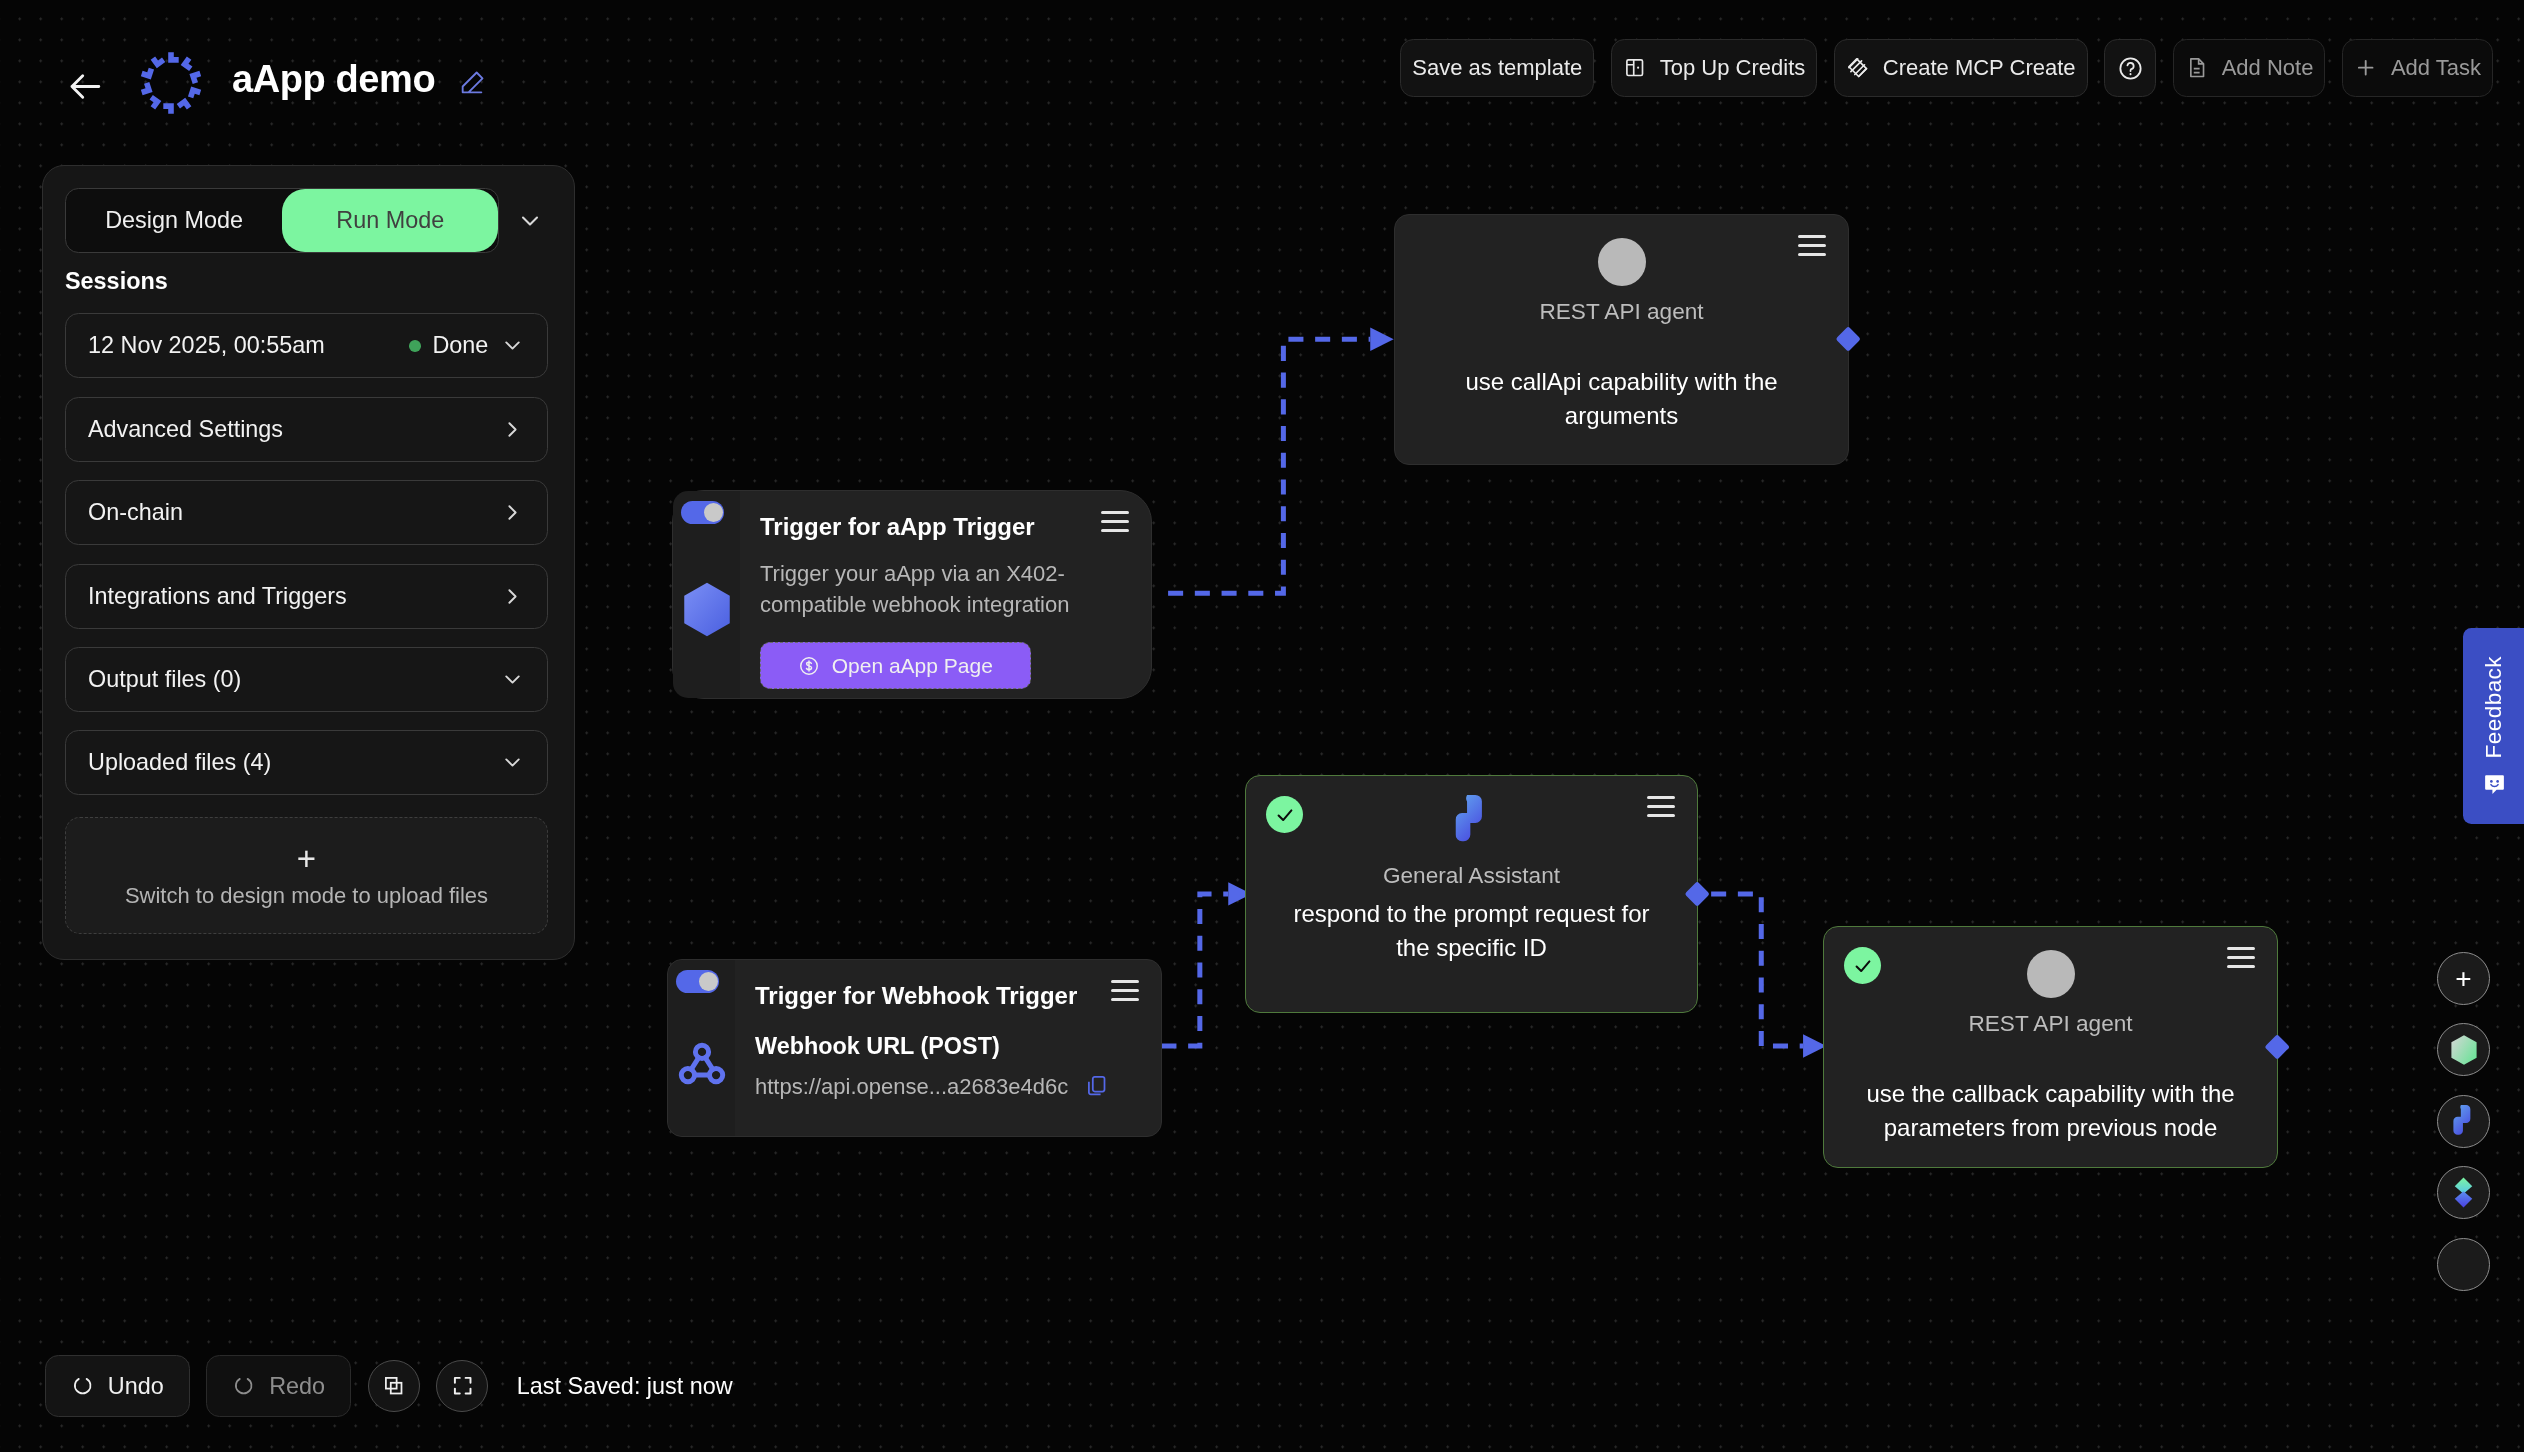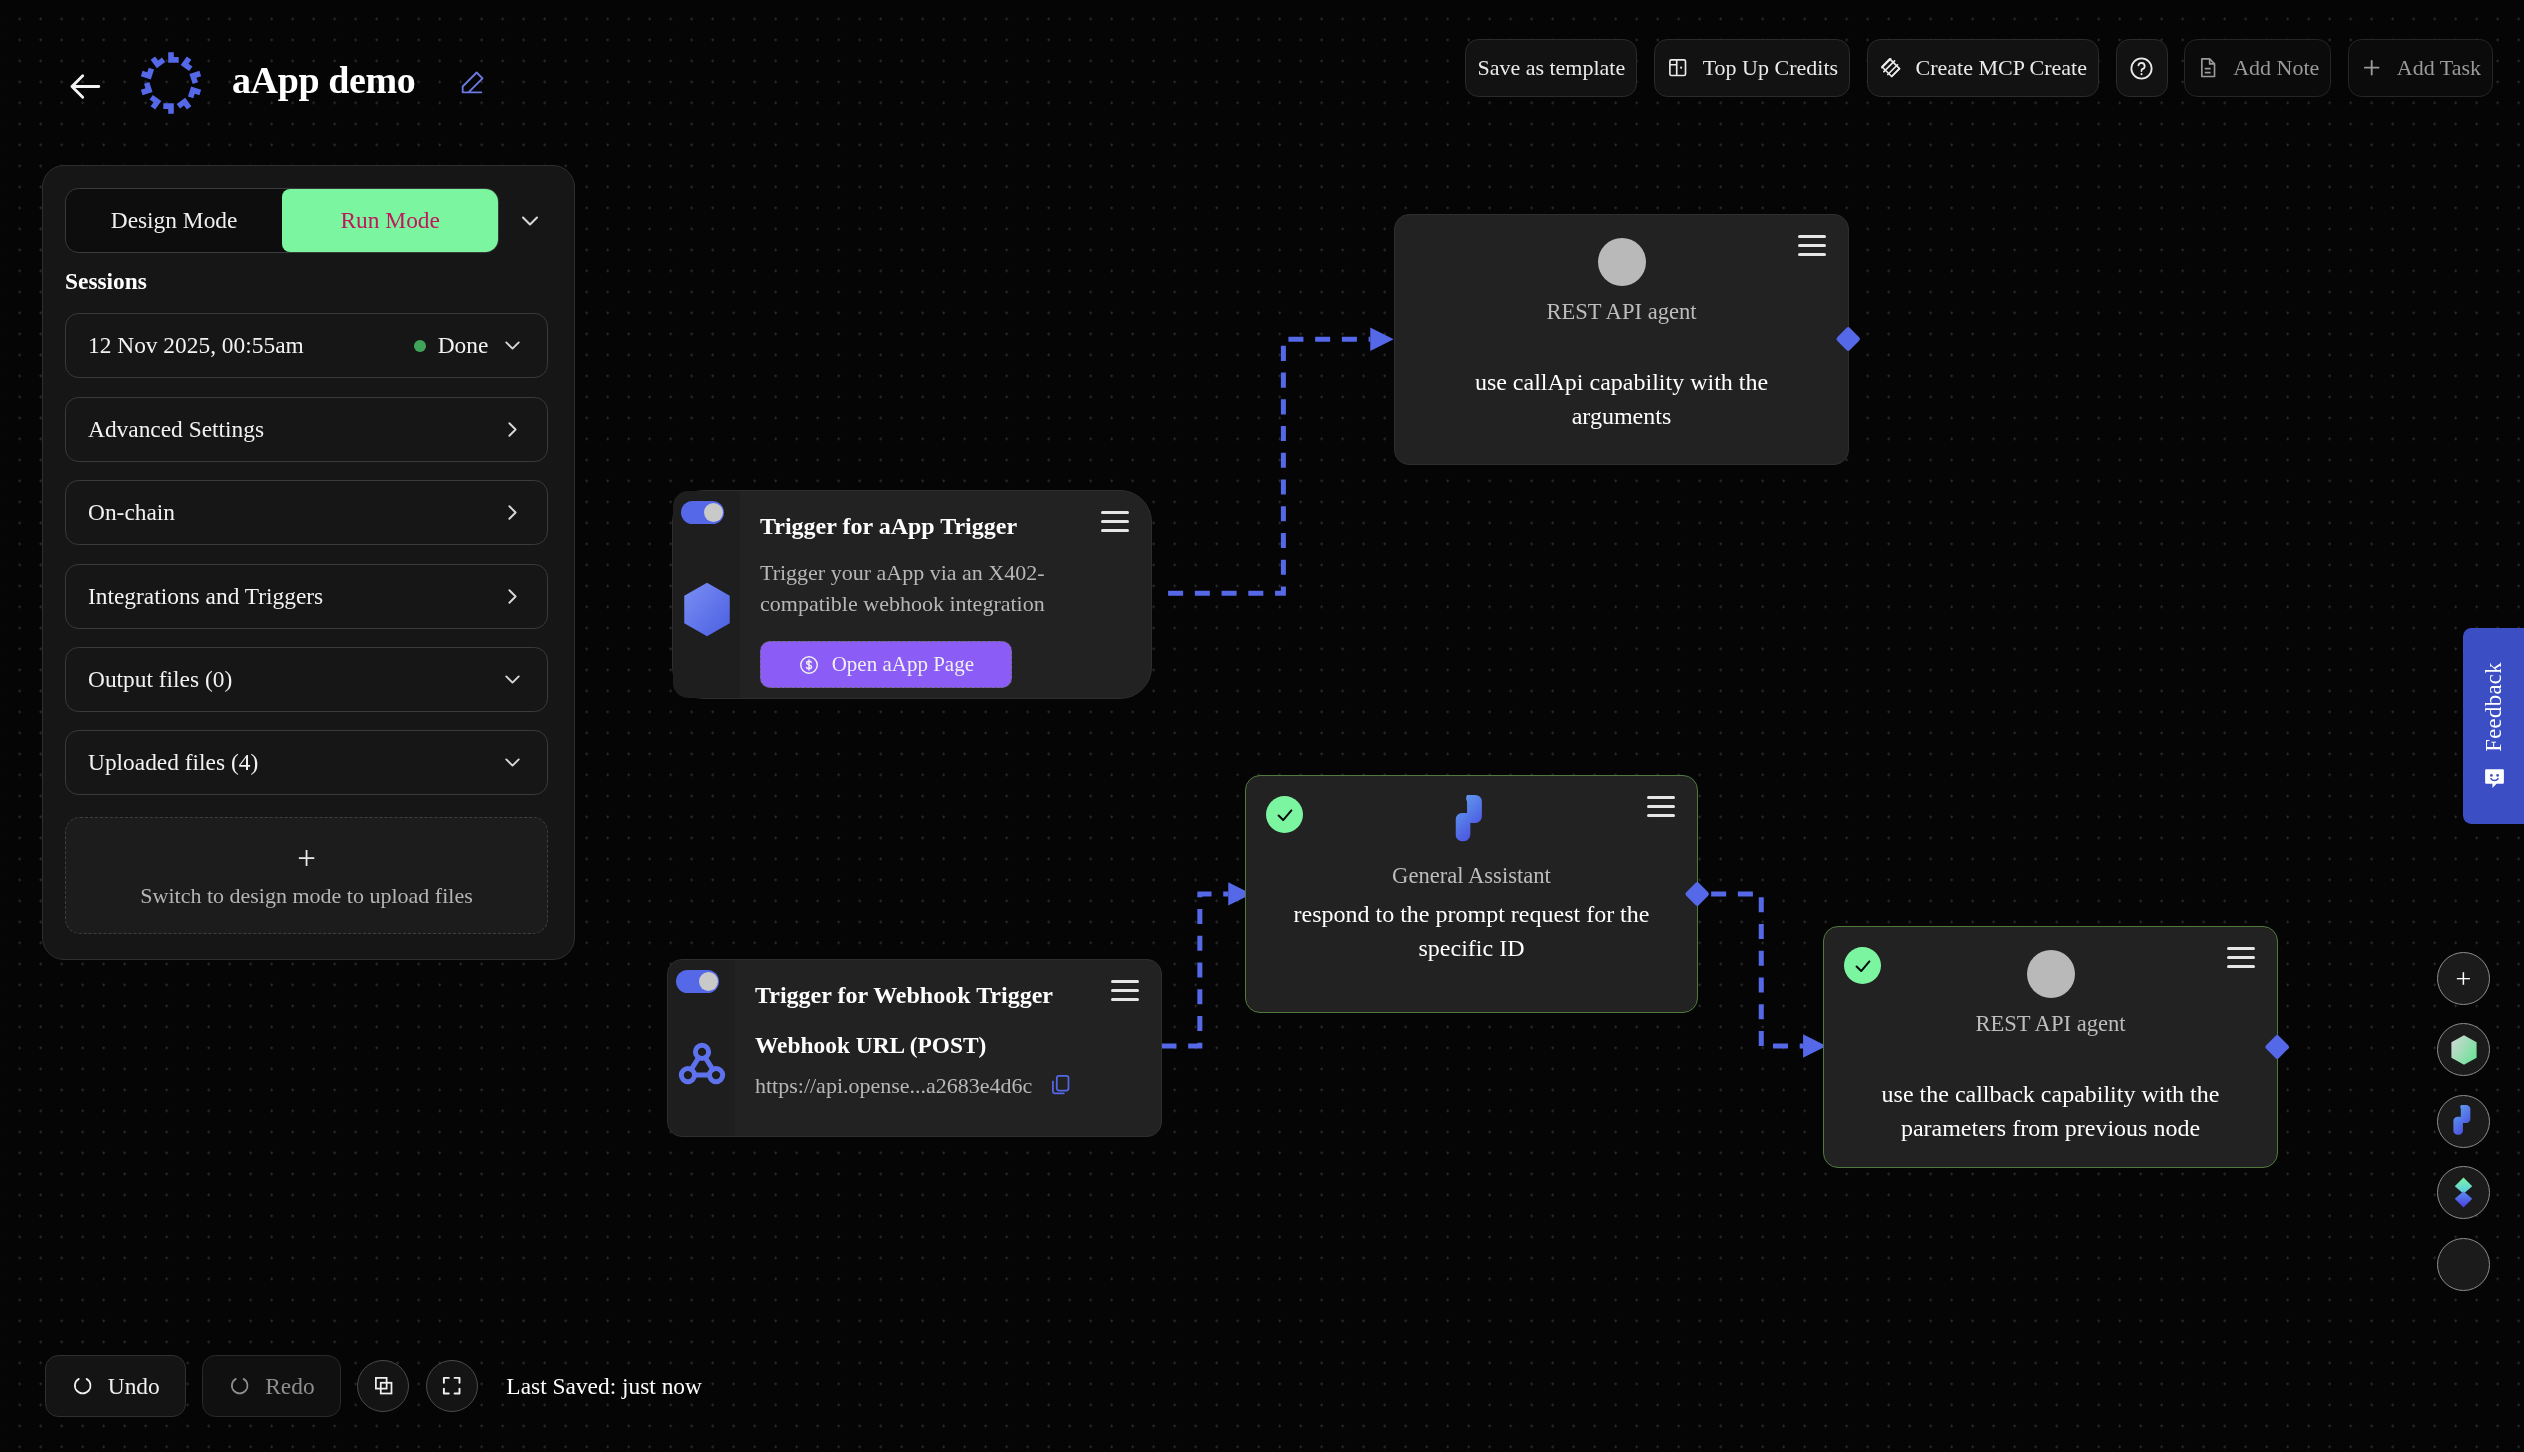--- a/index.html
+++ b/index.html
@@ -9,21 +9,20 @@
     font-family: "Liberation Sans", sans-serif;
     overflow: hidden;
   }
   #root {
     position: relative;
     width: 2525px; height: 1452px;
     background-color: #050505;
     background-image: radial-gradient(circle, #2a2a2a 1.2px, transparent 1.3px);
     background-size: 21px 21px;
     background-position: 9.2px 8.4px;
-    font-family: Liberation Serif, serif;
   }
 
   
   .topbar {
     position: absolute; top: 0; left: 0; width: 2525px; height: 150px;
     pointer-events: none;
   }
   .back-arrow {
     position: absolute; left: 63px; top: 65px;
     width: 43px; height: 43px; color: #f2f2f2; pointer-events: auto; cursor: pointer;
@@ -65,21 +64,21 @@
   .mode-row { display: flex; align-items: center; gap: 11.7px; }
   .mode-toggle {
     flex: 1; display: flex; height: 65px;
     border: 0.8px solid #3a3a3a; border-radius: 13.4px; overflow: hidden;
     background: #0d0d0d;
   }
   .mode-seg {
     flex: 1; display: flex; align-items: center; justify-content: center;
     font-size: 23.4px; color: #f0f0f0; cursor: pointer; user-select: none;
   }
-  .mode-seg.active { background: #7cf5a0; color: #be185d; font-weight: 400; border-radius: 8px; }
+  .mode-seg.active { background: #7cf5a0; color: #404040; font-weight: 400; border-radius: 23px; }
   .chev-btn { width: 37px; height: 37px; color: #d8d8d8; cursor: pointer;
     display: flex; align-items: center; justify-content: center; }
 
   .panel-label { font-size: 23.4px; font-weight: 700; color: #ffffff; margin-top: -3.3px; }
 
   .row {
     height: 65px; border: 0.8px solid #3a3a3a; border-radius: 13.4px;
     background: #161616; display: flex; align-items: center;
     padding: 0 22px; cursor: pointer;
   }

